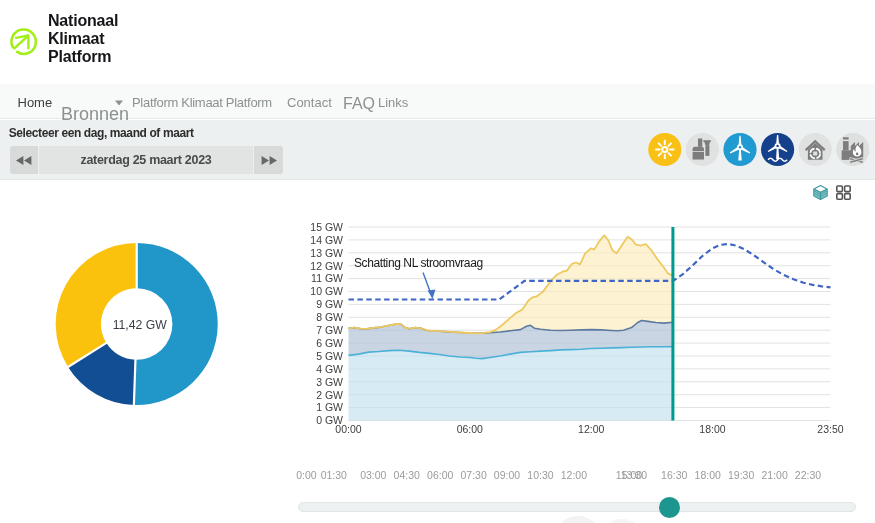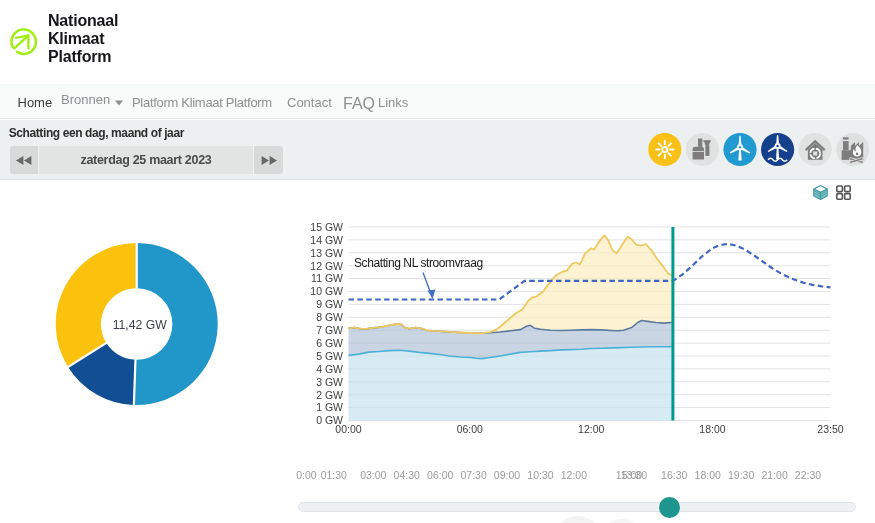--- a/index.html
+++ b/index.html
@@ -9,31 +9,31 @@
 
 <svg class="abs" style="left:8px;top:26px" width="34" height="34" viewBox="0 0 34 34">
   <path d="M 4.83 21.24 A 12.2 12.2 0 1 1 9.06 25.93" fill="none" stroke="#a3ee17" stroke-width="2.6" stroke-linecap="round"></path>
   <path d="M6.3,22.4 L19.9,10.0" stroke="#a3ee17" stroke-width="2.4" fill="none" stroke-linecap="round"></path>
   <path d="M8.1,11.9 L20.4,9.4 L20.4,22.2" stroke="#a3ee17" stroke-width="2.4" fill="none" stroke-linecap="round" stroke-linejoin="round"></path>
 </svg>
 <div class="abs" style="left:48px;top:12px;font-size:16px;font-weight:bold;color:#16161a;line-height:18px;letter-spacing:-0.2px">Nationaal<br>Klimaat<br>Platform</div>
 
 <div class="abs" style="left:0;top:84px;width:875px;height:35px;background:#f8f9f9;border-bottom:1px solid #e7e9e9"></div>
 <div class="abs" style="left:17.5px;top:95px;font-size:13px;color:#3d3d3d">Home</div>
-<div class="abs" style="left:61px;top:92px;font-size:13px;color:#8b9191">Bronnen</div>
+<div class="abs" style="left:61px;top:104px;font-size:18px;color:#8b9191">Bronnen</div>
 <svg class="abs" style="left:115px;top:100px" width="8" height="6" viewBox="0 0 8 6">
     <path d="M0,0.5 L8,0.5 L4,5.5 Z" fill="#8b9191"></path>
   </svg>
 <div class="abs" style="left:132px;top:95px;font-size:13px;color:#8b9191;letter-spacing:-0.3px">Platform Klimaat Platform</div>
 <div class="abs" style="left:287px;top:95px;font-size:13px;color:#8b9191">Contact</div>
 <div class="abs" style="left:343px;top:95px;font-size:16px;color:#8b9191">FAQ</div>
 <div class="abs" style="left:378px;top:95px;font-size:13px;color:#8b9191">Links</div>
 
 <div class="abs" style="left:0;top:120px;width:875px;height:60px;background:#edf0f0;border-bottom:1px solid #e3e6e6"></div>
-<div class="abs" style="left:8.7px;top:126px;font-size:12px;font-weight:bold;color:#2d2d2d;letter-spacing:-0.4px">Schatting een dag, maand of jaar</div>
+<div class="abs" style="left:8.7px;top:126px;font-size:12px;font-weight:bold;color:#2d2d2d;letter-spacing:-0.4px">Selecteer een dag, maand of maart</div>
 <div class="abs" style="left:10px;top:146px;width:28px;height:28px;background:#d8d9d9;border-radius:3px 0 0 3px"></div>
 <div class="abs" style="left:39px;top:146px;width:214px;height:28px;background:#e2e3e3"></div>
 <div class="abs" style="left:254px;top:146px;width:29px;height:28px;background:#d8d9d9;border-radius:0 3px 3px 0"></div>
 <svg class="abs" style="left:16px;top:155.5px" width="16" height="9" viewBox="0 0 16 9">
     <path d="M7.4,0 L7.4,9 L0,4.5 Z M15.4,0 L15.4,9 L8,4.5 Z" fill="#676767"></path>
   </svg>
 <svg class="abs" style="left:261px;top:155.5px" width="16" height="9" viewBox="0 0 16 9">
     <path d="M8.6,0 L8.6,9 L16,4.5 Z M0.6,0 L0.6,9 L8,4.5 Z" fill="#676767"></path>
   </svg>
 <div class="abs" style="left:39px;top:153px;width:214px;text-align:center;font-size:12.5px;font-weight:bold;color:#4a4a4a;letter-spacing:-0.3px">zaterdag 25 maart 2023</div>

